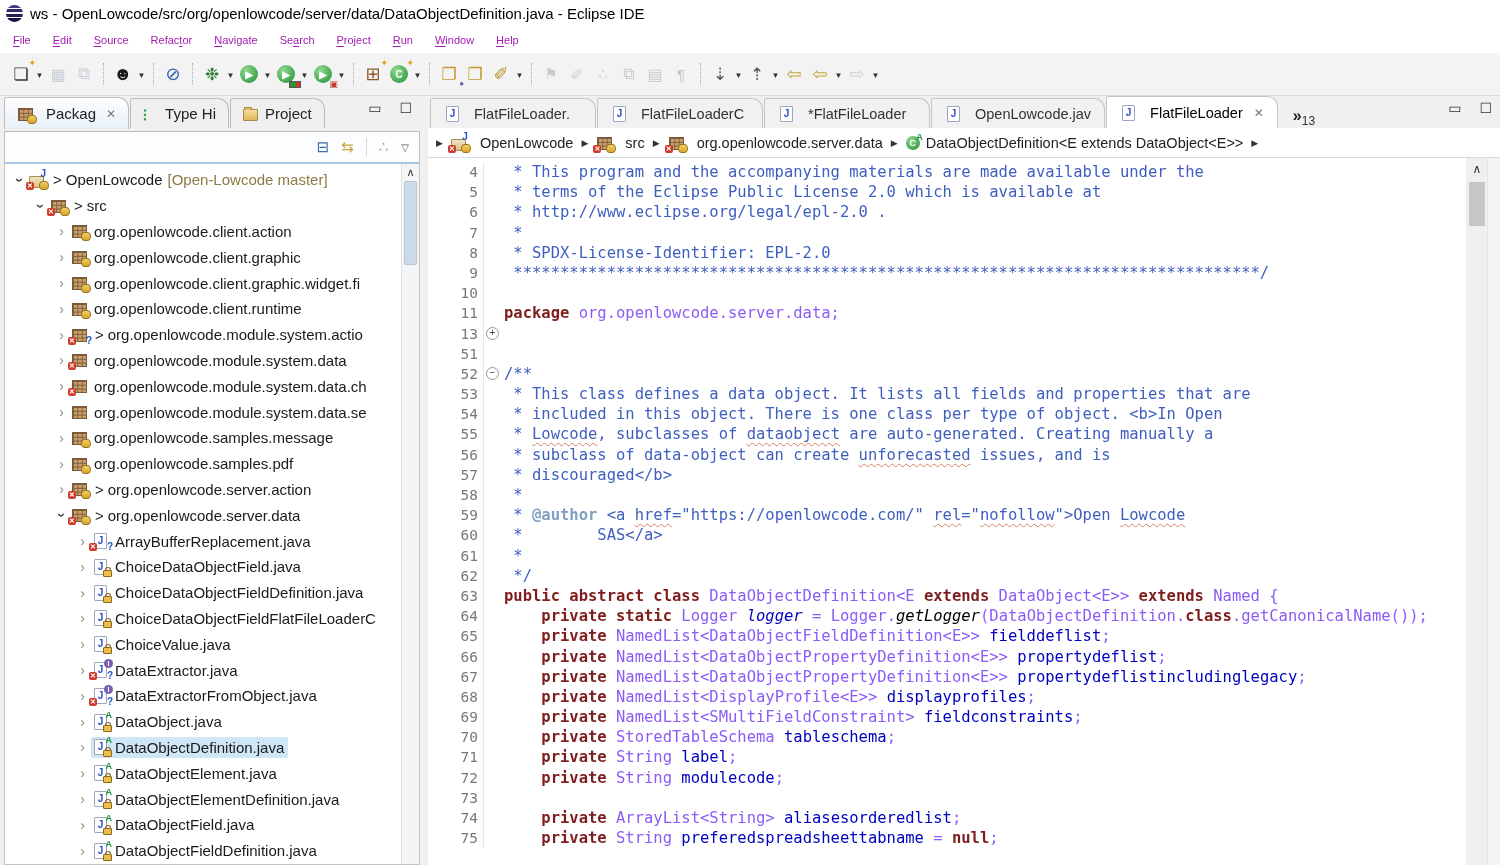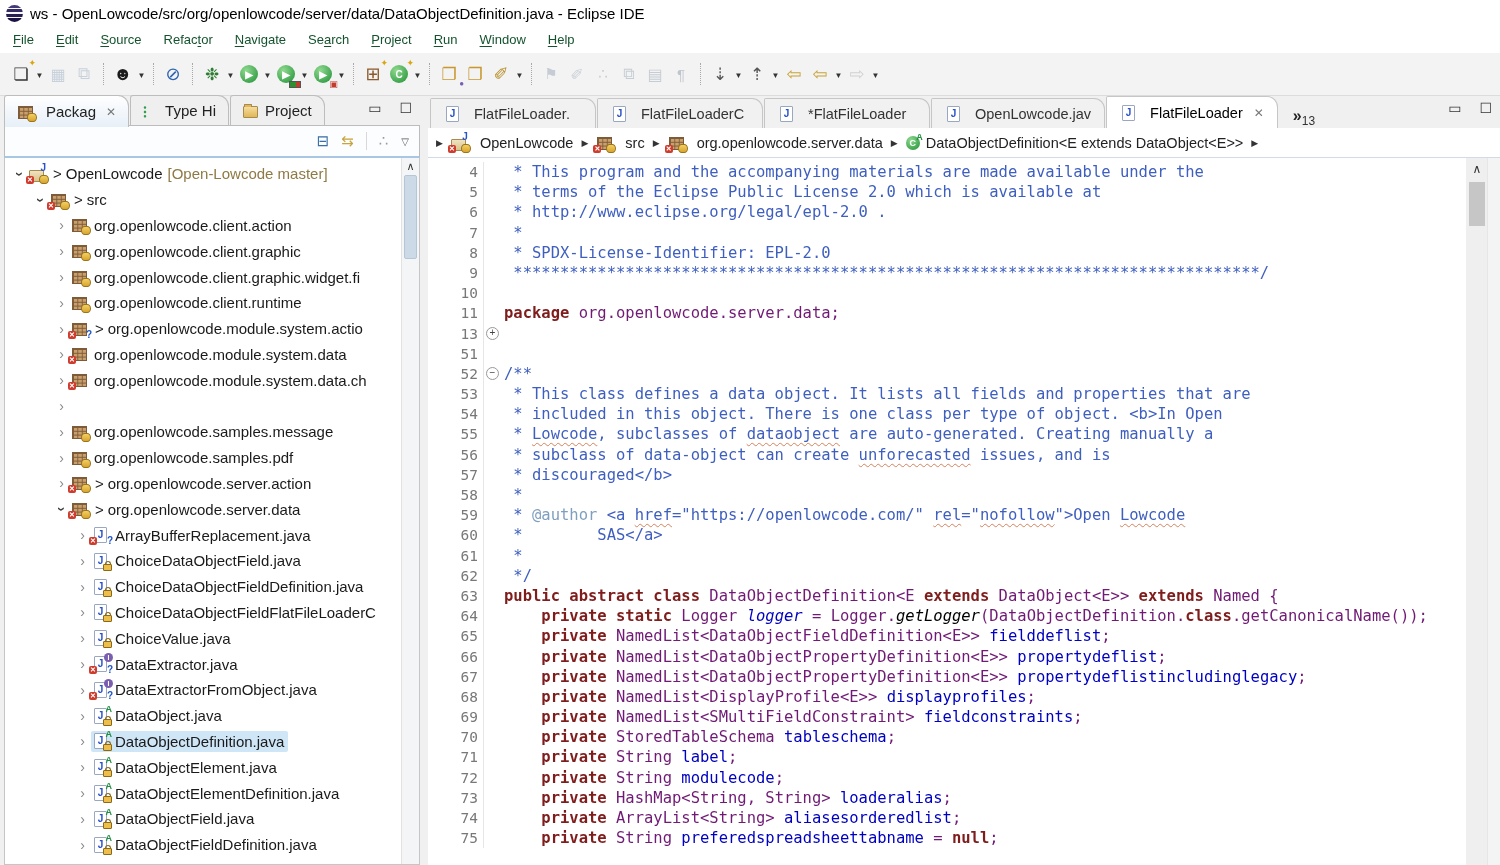--- a/index.html
+++ b/index.html
@@ -4,36 +4,36 @@
 <style>
   html,body{margin:0;padding:0}
   body{width:1500px;height:865px;position:relative;overflow:hidden;background:#f0f0f0;
        font-family:"Liberation Sans",sans-serif;color:#111;-webkit-font-smoothing:antialiased}
   
   .titlebar{position:absolute;top:0;left:0;right:0;height:26px;background:#fff;display:flex;align-items:center;padding-left:6px;gap:7px}
   .eclipse-logo{width:17px;height:17px;border-radius:50%;flex:none;
     background:linear-gradient(180deg,#453a78 0 18%,#f7f7f7 18% 26%,#342a63 26% 44%,#f7f7f7 44% 52%,#261d52 52% 70%,#f7f7f7 70% 78%,#191242 78%)}
   .titletext{font-size:15px;color:#000;white-space:nowrap}
   .menubar{position:absolute;top:26px;left:0;right:0;height:27px;background:#fff;display:flex;align-items:center;padding-left:2px}
-  .menu-item{padding:3px 11px;font-size:13px;color:#14532d;cursor:default}
+  .menu-item{padding:3px 11px;font-size:11px;color:#a21caf;cursor:default}
   .menu-item u{text-underline-offset:2px}
   .toolbar{position:absolute;top:53px;left:0;right:0;height:42px;background:#f3f3f3;border-bottom:1px solid #dcdcdc;display:flex;align-items:center;padding-left:8px}
   .tbi{min-width:24px;height:26px;margin:0 1px;display:inline-flex;align-items:center;justify-content:center;font-size:17px;position:relative;color:#444}
   .tbi .badge{position:absolute;font-size:9px;right:-3px;top:-3px;color:#d9a50f}
   .tbi .badge.purple{color:#7a5fb0;font-size:8px;top:auto;bottom:-1px}
   .tbi .badge.covbar{width:10px;height:5px;right:-3px;top:auto;bottom:-1px;background:linear-gradient(90deg,#2e8f2e 0 55%,#c23b2d 55%);border:1px solid #555}
   .tbi .badge.redbox{color:#c23b2d;font-size:9px;top:auto;bottom:-2px}
   .grncirc{width:18px;height:18px;border-radius:50%;background:radial-gradient(circle at 35% 30%,#8fd98f,#1f8f34);color:#fff;
     display:inline-flex;align-items:center;justify-content:center;font-size:10px;font-weight:bold}
   .dd{width:11px;font-size:8px;color:#333;text-align:center;align-self:center;margin-top:2px}
   .tsep{width:0;height:22px;border-left:1px dotted #a8a8a8;margin:0 6px}
   .dis{opacity:.5}
   
   .explorer{position:absolute;top:95px;left:4px;width:416px;bottom:0;display:flex;flex-direction:column}
-  .vtabs{height:30px;display:flex;align-items:flex-start;position:relative}
+  .vtabs{height:36px;display:flex;align-items:center;position:relative}
   .vtab{height:29px;display:flex;align-items:center;gap:6px;padding:0 12px;font-size:15px;color:#222;
         border:1px solid #bdbdbd;border-bottom:none;border-radius:3px 11px 0 0;background:#efefef;margin-right:1px}
   .vtab.active{background:linear-gradient(#ffffff,#e7eff8);height:31px}
   .closex{font-size:12px;color:#777;margin-left:4px}
   .winbtns{position:absolute;right:8px;top:6px;display:flex;gap:18px;font-size:14px;color:#333;align-items:center}
   .winbtn{cursor:default;line-height:14px}
   .vtoolbar{height:30px;background:#fcfdfe;border:1px solid #bcbcbc;border-bottom:2px solid #a9c6e2;display:flex;align-items:center;justify-content:flex-end;gap:12px;padding-right:10px}
   .vti{font-size:15px;color:#3a6ea5}
   .vti.gold{color:#c8a43c}
   .vti.gray{color:#9a9a9a;letter-spacing:1px}
@@ -84,22 +84,22 @@
   
   .codewrap{flex:1;background:#fff;position:relative;overflow:hidden}
   .lines{position:absolute;top:4px;left:0;right:34px;font-family:"DejaVu Sans Mono",monospace;font-size:15.5px;line-height:20.2px}
   .cline{display:flex;height:20.2px;white-space:pre}
   .num{width:50px;flex:none;text-align:right;color:#787878;padding-right:5px;font-size:14.5px}
   .foldc{width:17px;flex:none;position:relative;border-left:1px solid #e6e6e6}
   .fm{position:absolute;left:2px;top:3px;width:11px;height:11px;border:1px solid #989898;border-radius:50%;background:#fff;color:#444;
       font-size:10px;line-height:10px;text-align:center;font-family:"Liberation Sans",sans-serif}
   .ctext{padding-left:3px}
   .foldbox{display:inline-block;width:11px;height:14px;border:1px solid #888;margin-left:4px;vertical-align:-3px}
-  .tk-c{color:#3F5FBF}.tk-t{color:#7F9FBF;font-weight:normal}.tk-k{color:#7f1d1d;font-weight:bold}
-  .tk-d{color:#701a75}.tk-f{color:#0000C0}.tk-sf{color:#0000C0;font-style:italic}.tk-sm{color:#000;font-style:italic}
+  .tk-c{color:#3F5FBF}.tk-t{color:#7F9FBF;font-weight:bold}.tk-k{color:#7f1d1d;font-weight:bold}
+  .tk-d{color:#8b5cf6}.tk-f{color:#0000C0}.tk-sf{color:#0000C0;font-style:italic}.tk-sm{color:#000;font-style:italic}
   .q{text-decoration:underline;text-decoration-style:wavy;text-decoration-color:#d4825c;text-decoration-thickness:1px;text-underline-offset:3px}
   .escrollcol{position:absolute;top:0;bottom:0;right:12px;width:22px;background:#efefef}
   .escrollcol .arr{position:absolute;top:4px;left:0;right:0;text-align:center;font-size:12px;color:#333}
   .escrollcol .thumb{position:absolute;left:3px;right:3px;top:24px;height:44px;background:#c6c6c6}
   .overview{position:absolute;right:0;top:0;bottom:0;width:12px;background:#f4f4f4;border-left:1px solid #e6e6e6}
 </style>
 </head>
 <body>
 
 <div class="titlebar">
@@ -353,20 +353,26 @@
         <span class="selwrap">
           <span class="ticon">
             <span class="pkg-base"></span>
             <span class="bg b-err">✕</span>
           </span>
           <span>org.openlowcode.module.system.data.ch</span>
         </span>
       </div>
       <div class="trow" style="padding-left: 48px;">
         <span class="chev">›</span>
+        <span class="selwrap">
+          <span class="ticon">
+            <span class="pkg-base"></span>
+          </span>
+          <span>org.openlowcode.module.system.data.se</span>
+        </span>
       </div>
       <div class="trow" style="padding-left: 48px;">
         <span class="chev">›</span>
         <span class="selwrap">
           <span class="ticon">
             <span class="pkg-base"></span>
             <span class="bg b-db"></span>
           </span>
           <span>org.openlowcode.samples.message</span>
         </span>
@@ -655,21 +661,21 @@
         <div class="cline"><span class="num">63</span><span class="foldc"></span><span class="ctext"><span class="tk-k">public abstract class</span><span class="tk-d"> DataObjectDefinition&lt;E </span><span class="tk-k">extends</span><span class="tk-d"> DataObject&lt;E&gt;&gt; </span><span class="tk-k">extends</span><span class="tk-d"> Named {</span></span></div>
         <div class="cline"><span class="num">64</span><span class="foldc"></span><span class="ctext"><span class="tk-d">    </span><span class="tk-k">private static</span><span class="tk-d"> Logger </span><span class="tk-sf">logger</span><span class="tk-d"> = Logger.</span><span class="tk-sm">getLogger</span><span class="tk-d">(DataObjectDefinition.</span><span class="tk-k">class</span><span class="tk-d">.getCanonicalName());</span></span></div>
         <div class="cline"><span class="num">65</span><span class="foldc"></span><span class="ctext"><span class="tk-d">    </span><span class="tk-k">private</span><span class="tk-d"> NamedList&lt;DataObjectFieldDefinition&lt;E&gt;&gt; </span><span class="tk-f">fielddeflist</span><span class="tk-d">;</span></span></div>
         <div class="cline"><span class="num">66</span><span class="foldc"></span><span class="ctext"><span class="tk-d">    </span><span class="tk-k">private</span><span class="tk-d"> NamedList&lt;DataObjectPropertyDefinition&lt;E&gt;&gt; </span><span class="tk-f">propertydeflist</span><span class="tk-d">;</span></span></div>
         <div class="cline"><span class="num">67</span><span class="foldc"></span><span class="ctext"><span class="tk-d">    </span><span class="tk-k">private</span><span class="tk-d"> NamedList&lt;DataObjectPropertyDefinition&lt;E&gt;&gt; </span><span class="tk-f">propertydeflistincludinglegacy</span><span class="tk-d">;</span></span></div>
         <div class="cline"><span class="num">68</span><span class="foldc"></span><span class="ctext"><span class="tk-d">    </span><span class="tk-k">private</span><span class="tk-d"> NamedList&lt;DisplayProfile&lt;E&gt;&gt; </span><span class="tk-f">displayprofiles</span><span class="tk-d">;</span></span></div>
         <div class="cline"><span class="num">69</span><span class="foldc"></span><span class="ctext"><span class="tk-d">    </span><span class="tk-k">private</span><span class="tk-d"> NamedList&lt;SMultiFieldConstraint&gt; </span><span class="tk-f">fieldconstraints</span><span class="tk-d">;</span></span></div>
         <div class="cline"><span class="num">70</span><span class="foldc"></span><span class="ctext"><span class="tk-d">    </span><span class="tk-k">private</span><span class="tk-d"> StoredTableSchema </span><span class="tk-f">tableschema</span><span class="tk-d">;</span></span></div>
         <div class="cline"><span class="num">71</span><span class="foldc"></span><span class="ctext"><span class="tk-d">    </span><span class="tk-k">private</span><span class="tk-d"> String </span><span class="tk-f">label</span><span class="tk-d">;</span></span></div>
         <div class="cline"><span class="num">72</span><span class="foldc"></span><span class="ctext"><span class="tk-d">    </span><span class="tk-k">private</span><span class="tk-d"> String </span><span class="tk-f">modulecode</span><span class="tk-d">;</span></span></div>
-        <div class="cline"><span class="num">73</span><span class="foldc"></span><span class="ctext"><span class="tk-d">    </span><span class="tk-k">private</span><span class="tk-d"> HashMap&lt;String, String&gt; </span><span class="tk-f">loaderalias</span><span class="tk-d">;</span></span></div>
+        <div class="cline"><span class="num">73</span><span class="foldc"></span></div>
         <div class="cline"><span class="num">74</span><span class="foldc"></span><span class="ctext"><span class="tk-d">    </span><span class="tk-k">private</span><span class="tk-d"> ArrayList&lt;String&gt; </span><span class="tk-f">aliasesorderedlist</span><span class="tk-d">;</span></span></div>
         <div class="cline"><span class="num">75</span><span class="foldc"></span><span class="ctext"><span class="tk-d">    </span><span class="tk-k">private</span><span class="tk-d"> String </span><span class="tk-f">preferedspreadsheettabname</span><span class="tk-d"> = </span><span class="tk-k">null</span><span class="tk-d">;</span></span></div>
       </div>
     <div class="escrollcol">
       <div class="arr">∧</div>
       <div class="thumb"></div>
     </div>
     <div class="overview"></div>
   </div>
 </div>

